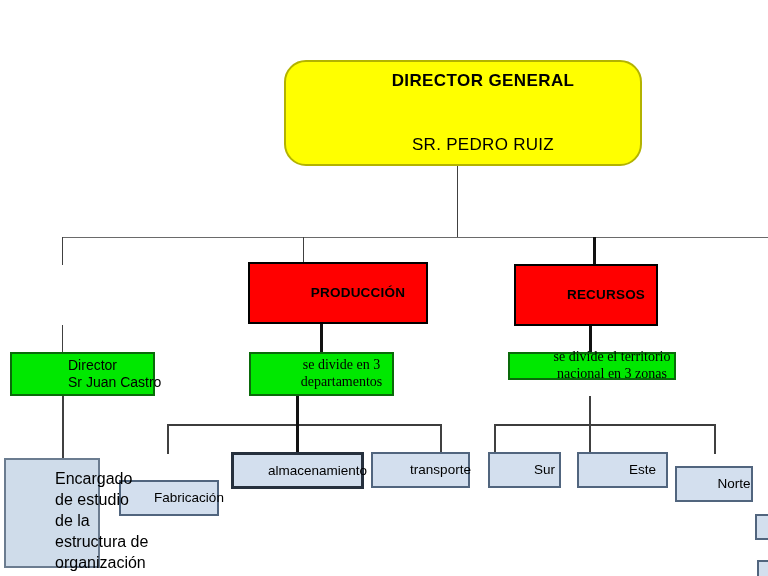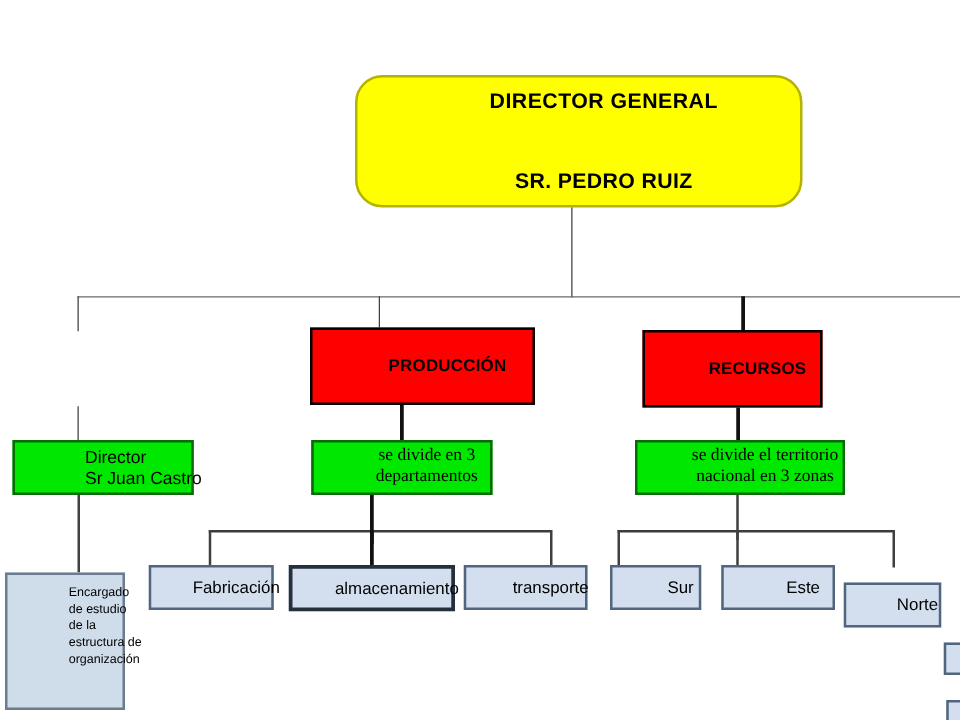--- a/index.html
+++ b/index.html
@@ -49,21 +49,21 @@
 
   .node-top {
     background: #ffff00;
     border: 2px solid #b3b300;
     border-radius: 22px;
     align-items: center;
     text-align: center;
     font-size: 17px;
   }
   .node-top .t1 { font-weight: bold; letter-spacing: 0.4px; margin-bottom: 11px; }
-  .node-top .t2 { font-weight: bold; letter-spacing: 0.3px; margin-top: 32px; }
+  .node-top .t2 { font-weight: normal; letter-spacing: 0.3px; margin-top: 32px; }
 
   .node-red {
     background: #ff0000;
     border: 2px solid #000000;
     font-weight: bold;
     font-size: 13.5px;
     letter-spacing: 0.2px;
   }
   .node-red.left  { align-items: flex-start; padding-left: 22px; }
   .node-red.center{ align-items: center; text-align: left; }
@@ -87,21 +87,21 @@
     font-weight: normal;
   }
   .node-blue.sel { border: 3px solid #26303d; }
 
   .node-note {
     background: #cfdcea;
     border: 2px solid #6b7c90;
     align-items: flex-start;
     justify-content: flex-start;
     padding: 8px 6px 6px 9px;
-    font-size: 10px;
+    font-size: 16px;
     line-height: 1.32;
   }
 </style>
 </head>
 <body>
 
 <div id="canvas">
 
   <div class="node node-top" style="left:284px; top:60px; width:358px; height:106px;">
     <span class="ln t1">DIRECTOR GENERAL</span>
@@ -132,40 +132,40 @@
   <div class="node node-green left" style="left:10px; top:352px; width:145px; height:44px;">
     <span class="ln">Director</span>
     <span class="ln">Sr Juan Castro</span>
   </div>
 
   <div class="node node-green center" style="left:249px; top:352px; width:145px; height:44px;">
     <span class="ln">se divide en 3</span>
     <span class="ln">departamentos</span>
   </div>
 
-  <div class="node node-green center" style="left:508px; top:352px; width:168px; height:44px;text-align:center;">
+  <div class="node node-green center" style="left:508px; top:352px; width:168px; height:28px;text-align:center;">
     <span class="ln">se divide el territorio</span>
     <span class="ln">nacional en 3 zonas</span>
   </div>
 
   <div class="line-v thin" style="left:62px; top:396px; width:2px; height:62px;"></div>
 
   <div class="line-v bold" style="left:296px; top:396px; width:3px; height:39px;"></div>
   <div class="line-h dark" style="left:167px; top:424px; width:274px; height:2px;"></div>
   <div class="line-v thin" style="left:167px; top:424px; width:2px; height:30px;"></div>
   <div class="line-v bold" style="left:296px; top:424px; width:3px; height:30px;"></div>
   <div class="line-v thin" style="left:440px; top:424px; width:2px; height:30px;"></div>
 
   <div class="line-v thin" style="left:589px; top:396px; width:2px; height:36px;"></div>
   <div class="line-h dark" style="left:494px; top:424px; width:222px; height:2px;"></div>
   <div class="line-v thin" style="left:494px; top:424px; width:2px; height:30px;"></div>
   <div class="line-v thin" style="left:589px; top:424px; width:2px; height:30px;"></div>
   <div class="line-v thin" style="left:714px; top:424px; width:2px; height:30px;"></div>
 
-  <div class="node node-blue" style="left:119px; top:452px; width:100px; height:36px;">
+  <div class="node node-blue" style="left:119px; top:480px; width:100px; height:36px;">
     <span class="ln">Fabricación</span>
   </div>
 
   <div class="node node-blue sel" style="left:231px; top:452px; width:133px; height:37px;">
     <span class="ln">almacenamiento</span>
   </div>
 
   <div class="node node-blue" style="left:371px; top:452px; width:99px; height:36px;">
     <span class="ln">transporte</span>
   </div>

